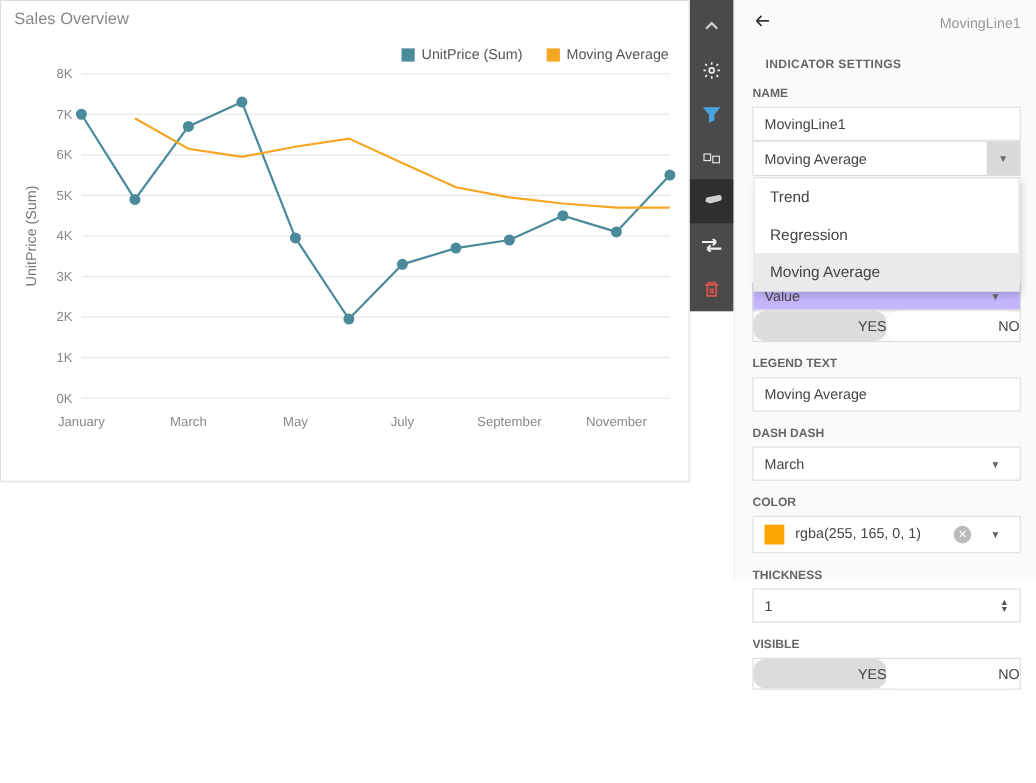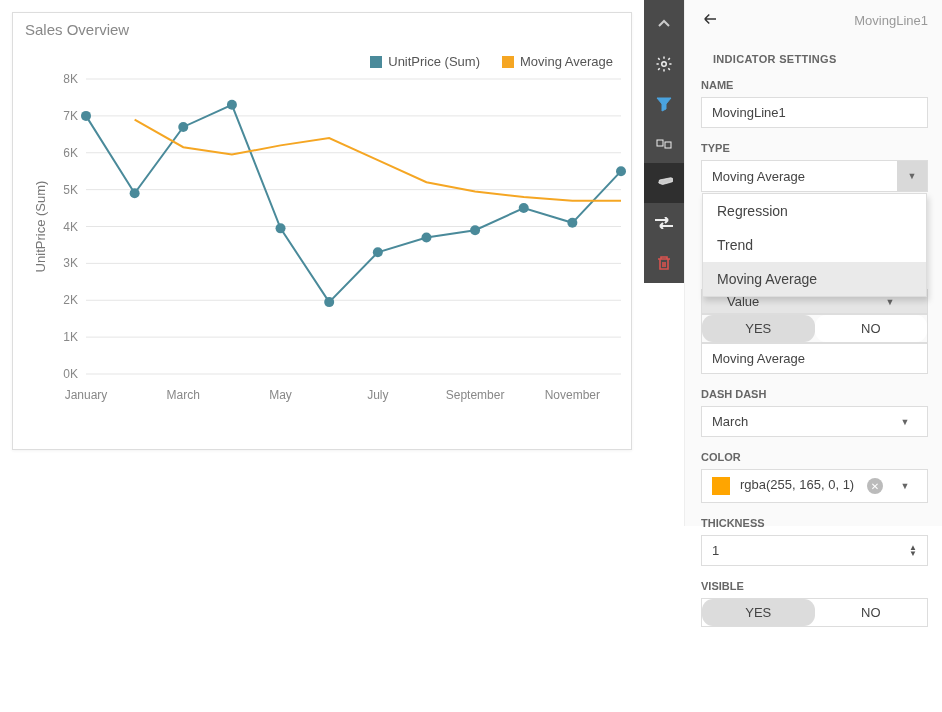--- a/index.html
+++ b/index.html
@@ -9,21 +9,21 @@
     color: #333;
     background: #fff;
     width: 942px;
     height: 712px;
     display: flex;
   }
   .chart-pane {
     width: 627px;
     height: 438px;
     border: 1px solid #ddd;
-    margin: 12px;
+    margin: 0;
     box-shadow: 0 1px 3px rgba(0,0,0,0.05);
     position: relative;
     background: #fff;
   }
   .chart-title {
     color: #888;
     font-size: 15px;
     padding: 8px 12px;
   }
   .legend {
@@ -146,21 +146,21 @@
     cursor: pointer;
   }
   .dd-item.selected { background: #eaeaea; }
   .yn-group {
     display: flex;
     border: 1px solid #ddd;
     width: 100%;
   }
   .yn-btn {
     flex: 1;
-    text-align: center;
+    text-align: right;
     padding: 6px 0;
     cursor: pointer;
     font-size: 13px;
     color: #444;
     background: #fff;
     border-radius: 11px;
   }
   .yn-btn.active { background: #dcdcdc; }
   .color-row {
     display: flex;
@@ -186,23 +186,23 @@
   .spinner {
     display: flex;
     flex-direction: column;
     gap: 1px;
     font-size: 8px;
     color: #555;
     line-height: 5px;
   }
   .partial-select {
     width: 100%;
-    padding: 4px 25px;
-    border: 1px solid #ddd;
-    background: #e5e5e5;
+    padding: 4px 10px;
+    border: 1px solid #ddd;
+    background: #c4b5fd;
     font-size: 13px;
     color: #444;
     display:flex;
     align-items:center;
     justify-content: space-between;
     margin-top: -1px;
   }
 </style>
 </head>
 <body>
@@ -314,44 +314,44 @@
         </svg>
     </span>
     <span>MovingLine1</span>
   </div>
 
   <div class="section-label">INDICATOR SETTINGS</div>
 
   <div class="field-label">NAME</div>
   <input class="text-input" value="MovingLine1" style="">
 
-  <div class="field-label">TYPE</div>
   <div class="select-input active-type">
     <span>Moving Average</span>
     <span class="caret-box">▼</span>
 
     <div class="dropdown-menu">
+      <div class="dd-item">Trend</div>
       <div class="dd-item">Regression</div>
-      <div class="dd-item">Trend</div>
       <div class="dd-item selected">Moving Average</div>
     </div>
   </div>
 
   
   <div style="height:98px"></div>
   <div class="partial-select">
     <span>Value</span>
     <span class="caret-box">▼</span>
   </div>
 
   <div class="yn-group">
     <div class="yn-btn active">YES</div>
     <div class="yn-btn">NO</div>
   </div>
 
+  <div class="field-label">LEGEND TEXT</div>
   <input class="text-input" value="Moving Average" style="">
 
   <div class="field-label">DASH DASH</div>
   <div class="select-input">
     <span>March</span>
     <span class="caret-box">▼</span>
   </div>
 
   <div class="field-label">COLOR</div>
   <div class="select-input">

